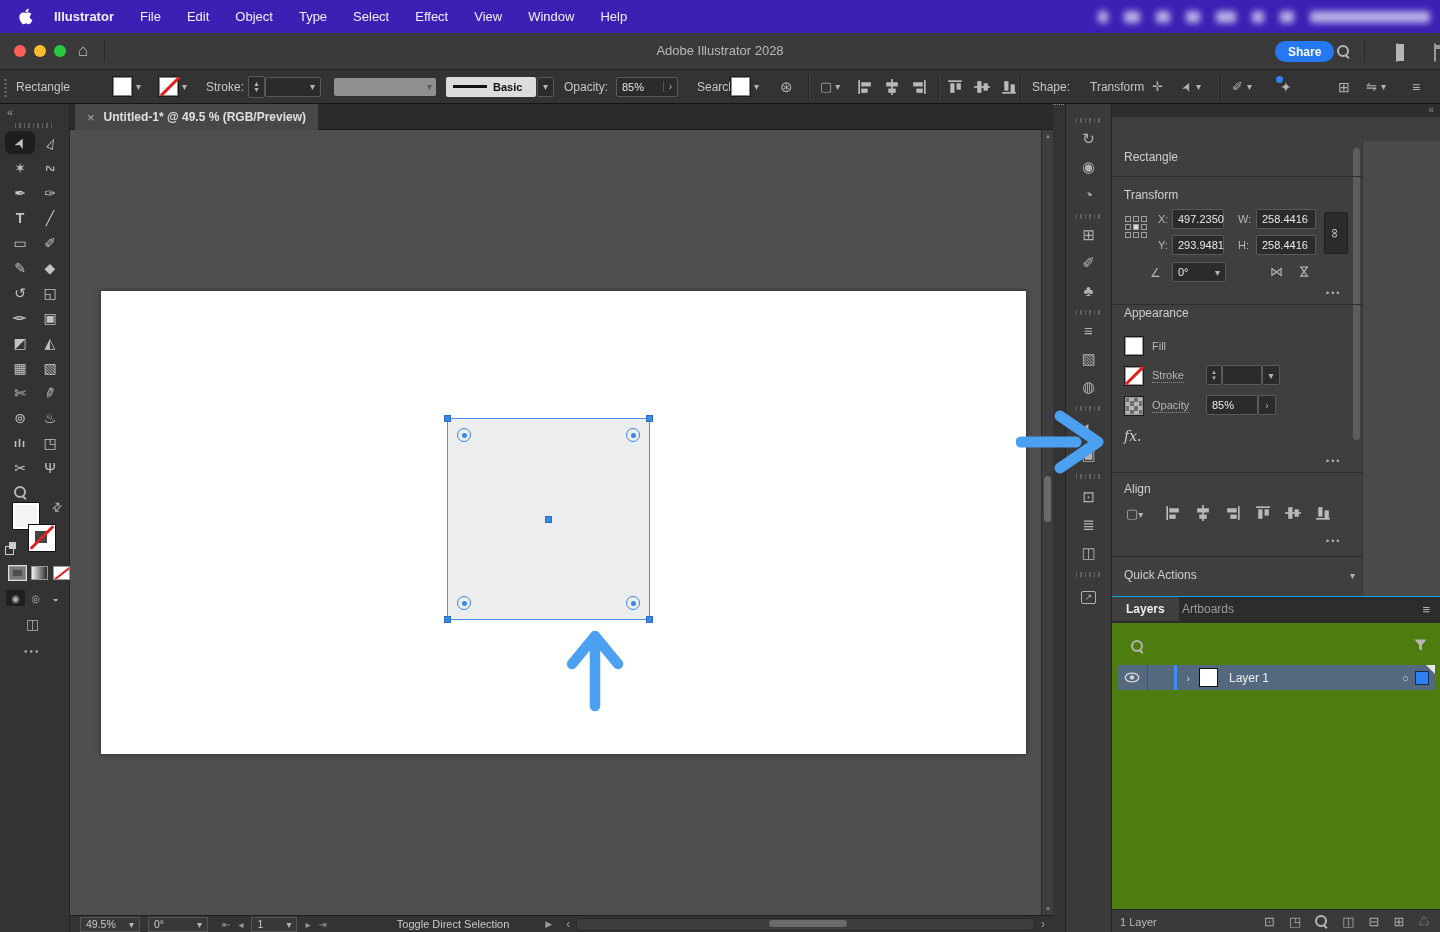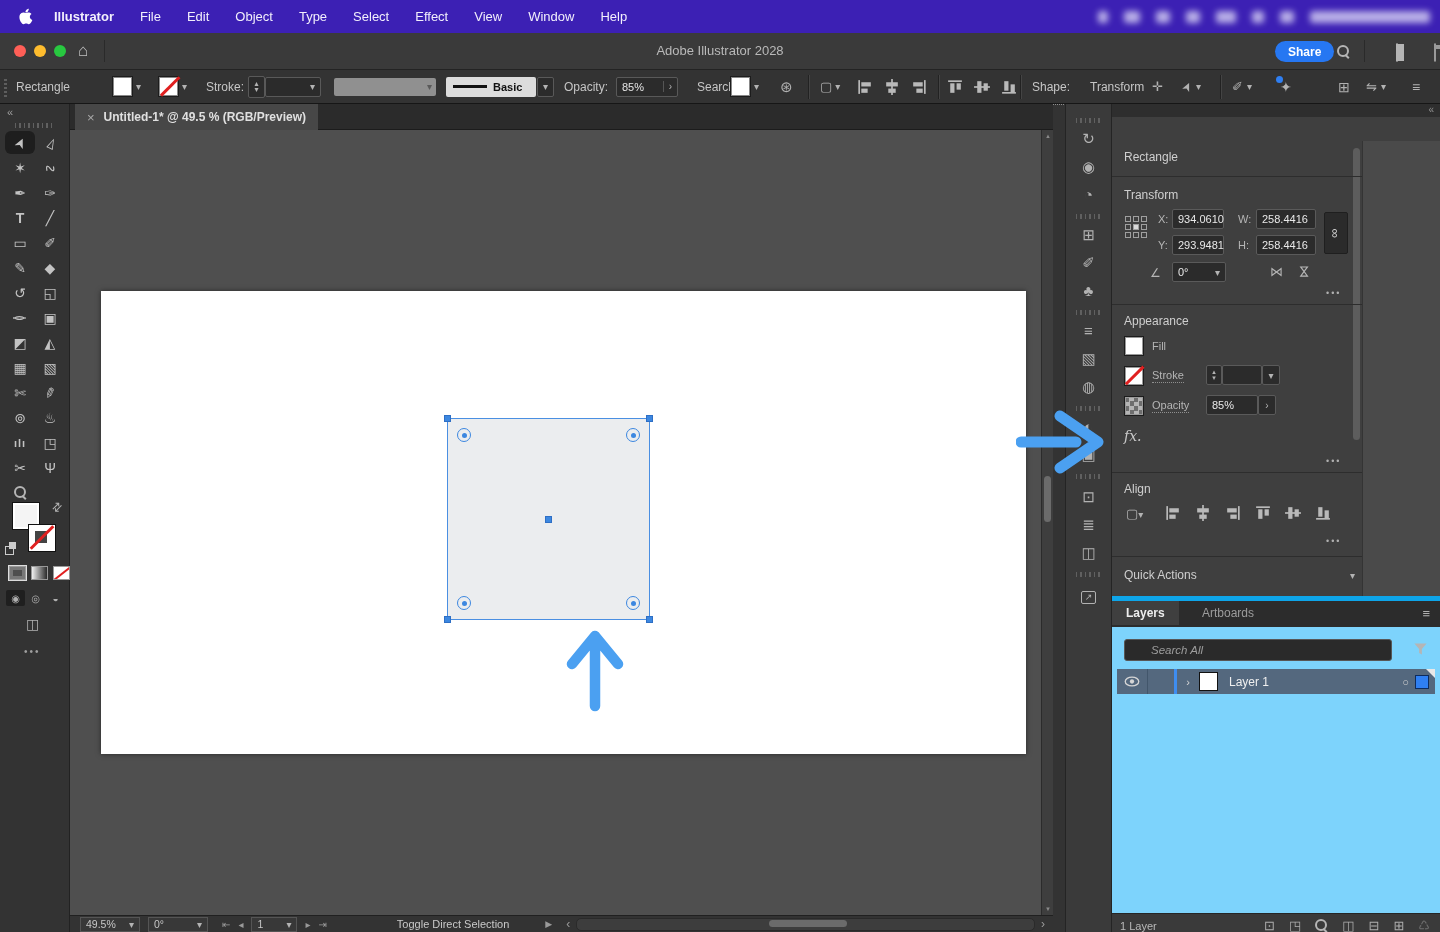--- a/index.html
+++ b/index.html
@@ -124,21 +124,21 @@
   .refgrid{position:absolute;display:grid;grid-template-columns:repeat(3,6px);grid-template-rows:repeat(3,6px);gap:2px}
   .refgrid span{border:1px solid #9f9f9f;box-sizing:border-box}
   .refgrid span.c{background:#d9d9d9}
   .psw{position:absolute;width:18px;height:18px;background:#fff;border:1px solid #1c1c1c;box-shadow:inset 0 0 0 1px #999}
   .psw.none::after{content:"";position:absolute;left:-3px;top:7px;width:25px;height:2.5px;background:#e02020;transform:rotate(-45deg)}
   .psw.checker{background:repeating-conic-gradient(#b5b5b5 0 25%,#6e6e6e 0 50%) 0 0/9px 9px}
   .linkbox{position:absolute;width:22px;height:40px;background:#2b2b2b;border:1px solid #1f1f1f;border-radius:2px;display:flex;align-items:center;justify-content:center;color:#cfcfcf}
   .fxlbl{position:absolute;font-family:"DejaVu Serif",serif;font-style:italic;font-size:14px;color:#c9c9c9}
 
   
-  .layerspanel{left:1112px;top:596px;width:328px;height:336px;background:#7dd3fc;border-top:5px solid #0ea5e9;box-sizing:border-box}
+  .layerspanel{left:1112px;top:596px;width:328px;height:336px;background:#4d7c0f;border-top:1px solid #0ea5e9;box-sizing:border-box}
   .ltabbar{position:absolute;left:0;top:0;width:100%;height:26px;background:#2c2c2c}
   .searchbox{position:absolute;left:12px;top:38px;width:268px;height:22px;background:#2a2a2a;border:1px solid #575757;border-radius:3px;box-sizing:border-box;color:#ddd;font-size:11.5px;padding:0 6px 0 26px;font-family:"Liberation Sans",sans-serif}
   .searchbox::placeholder{color:#9d9d9d;font-style:italic}
   .funnel{position:absolute;left:301px;top:41px}
   .layerrow{position:absolute;left:5px;top:68px;width:318px;height:25px;background:#54687e;display:flex;align-items:center}
   .lr-sep{width:1px;height:25px;background:#42566b}
   .bluebar{width:3px;height:25px;background:#3e8df0}
   .lthumb{width:17px;height:17px;background:#fff;border:1px solid #111}
   .corner-tri{position:absolute;right:0;top:0;width:0;height:0;border-top:9px solid #e8e8e8;border-left:9px solid transparent}
   .lbottom{position:absolute;left:0;top:312px;width:100%;height:24px;background:#3a3a3a;border-top:1px solid #262626;display:flex;align-items:center;box-sizing:border-box}
@@ -529,21 +529,21 @@
         <span></span>
         <span></span>
         <span class="c"></span>
         <span></span>
         <span></span>
         <span></span>
         <span></span>
     </span>
     <span class="plbl" style="left:46px;top:109px">X:</span>
     <span class="pfield" style="left:60px;top:105px;width:52px">
-        <span>934.0610</span>
+        <span>497.2350</span>
       </span>
     <span class="plbl" style="left:126px;top:109px">W:</span>
     <span class="pfield" style="left:144px;top:105px;width:60px">
         <span>258.4416</span>
       </span>
     <span class="plbl" style="left:46px;top:135px">Y:</span>
     <span class="pfield" style="left:60px;top:131px;width:52px">
         <span>293.9481</span>
       </span>
     <span class="plbl" style="left:126px;top:135px">H:</span>
@@ -556,21 +556,21 @@
     <span class="plbl" style="left:38px;top:162px;font-size:12px">∠</span>
     <span class="pfield" style="left:60px;top:158px;width:54px;justify-content:space-between">
         <span>0°</span>
         <span class="chev">▾</span>
       </span>
     <span class="plbl" style="left:158px;top:160px;font-size:13px">⋈</span>
     <span class="plbl r90" style="left:186px;top:160px;font-size:13px"><span>⋈</span></span>
     <span class="pmore" style="left:214px;top:184px">•••</span>
     <span class="pdiv" style="top:200px"></span>
 
-    <span class="ptitle" style="left:12px;top:210px">Appearance</span>
+    <span class="ptitle" style="left:12px;top:202px">Appearance</span>
     <span class="psw" style="left:12px;top:232px"></span>
     <span class="plbl" style="left:40px;top:236px">Fill</span>
     <span class="psw none" style="left:12px;top:262px"></span>
     <span class="plbl dotted" style="left:40px;top:265px">Stroke</span>
     <span class="pfield" style="left:94px;top:261px;width:16px;flex-direction:column;justify-content:center;padding:0;line-height:6px">
         <span class="chev" style="font-size:7px">▴</span>
         <span class="chev" style="font-size:7px">▾</span>
       </span>
     <span class="pfield" style="left:110px;top:261px;width:40px"></span>
     <span class="pfield" style="left:150px;top:261px;width:18px;justify-content:center">
@@ -624,25 +624,24 @@
     <span class="pmore" style="left:214px;top:432px">•••</span>
     <span class="pdiv" style="top:452px"></span>
 
     <span class="ptitle" style="left:12px;top:464px">Quick Actions</span>
     <span class="chev" style="position:absolute;left:238px;top:466px">▾</span>
   </div>
 
   <div class="abs layerspanel">
     <div class="ltabbar">
       <span class="ptab active" style="left:0">Layers</span>
-      <span class="ptab inactive" style="left:76px">Artboards</span>
+      <span class="ptab inactive" style="left:56px">Artboards</span>
       <span style="position:absolute;right:10px;top:5px;font-size:13px;color:#b0b0b0">≡</span>
     </div>
     <span class="mag" style="position:absolute;left:19px;top:43px"></span>
-    <input class="searchbox" placeholder="Search All" style="">
     <svg class="funnel" width="15" height="14" viewBox="0 0 16 15">
         <path fill="#b5b5b5" d="M1.5 1.5h13L9.5 7.5v6l-3-1.8V7.5z"></path>
       </svg>
 
     <div class="layerrow">
       <span style="width:30px;display:flex;justify-content:center">
         <svg width="16" height="11" viewBox="0 0 18 12">
             <ellipse cx="9" cy="6" rx="7.6" ry="5" fill="none" stroke="#d6d6d6" stroke-width="1.5"></ellipse>
             <circle cx="9" cy="6" r="2.4" fill="#d6d6d6"></circle>
           </svg>

